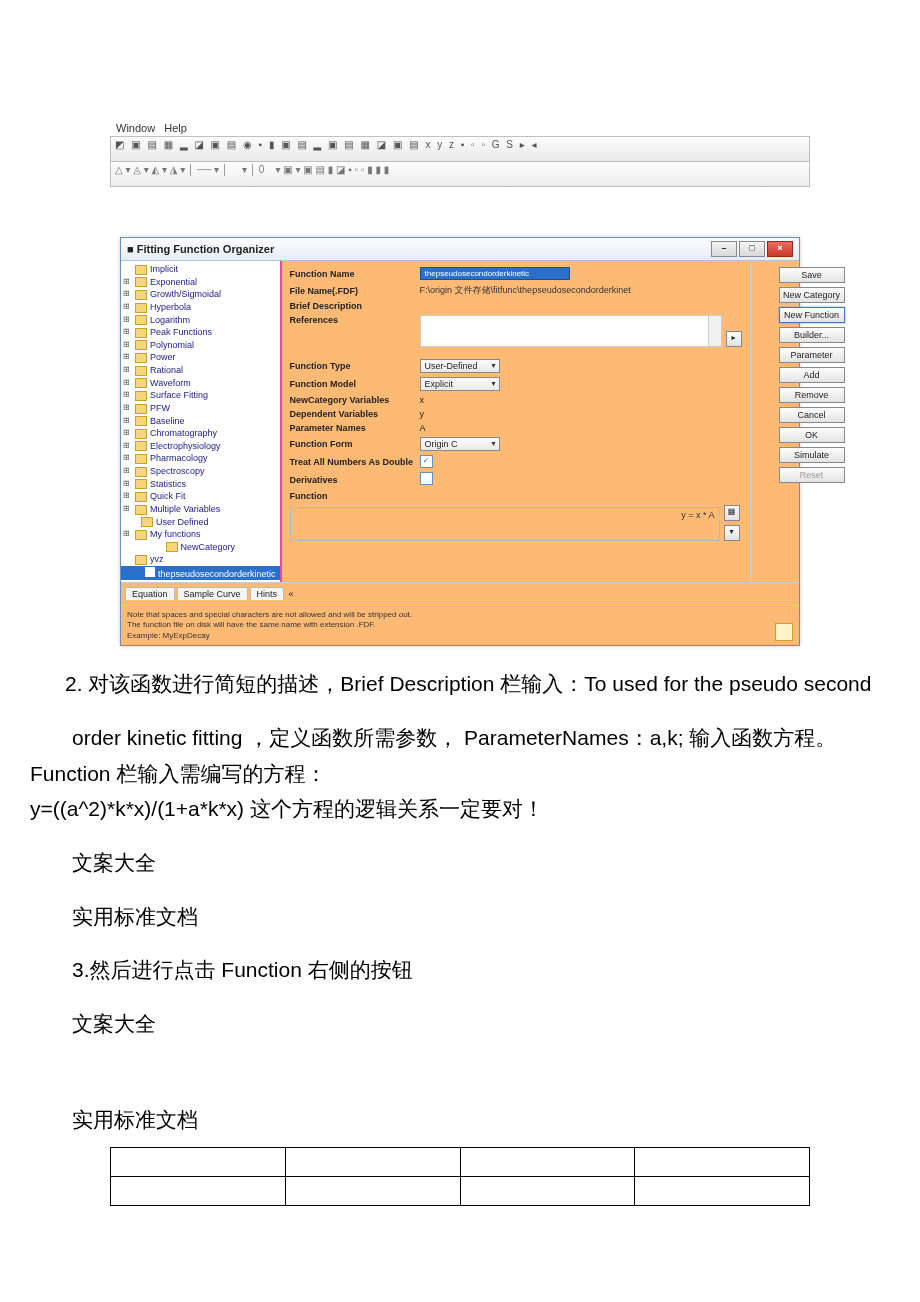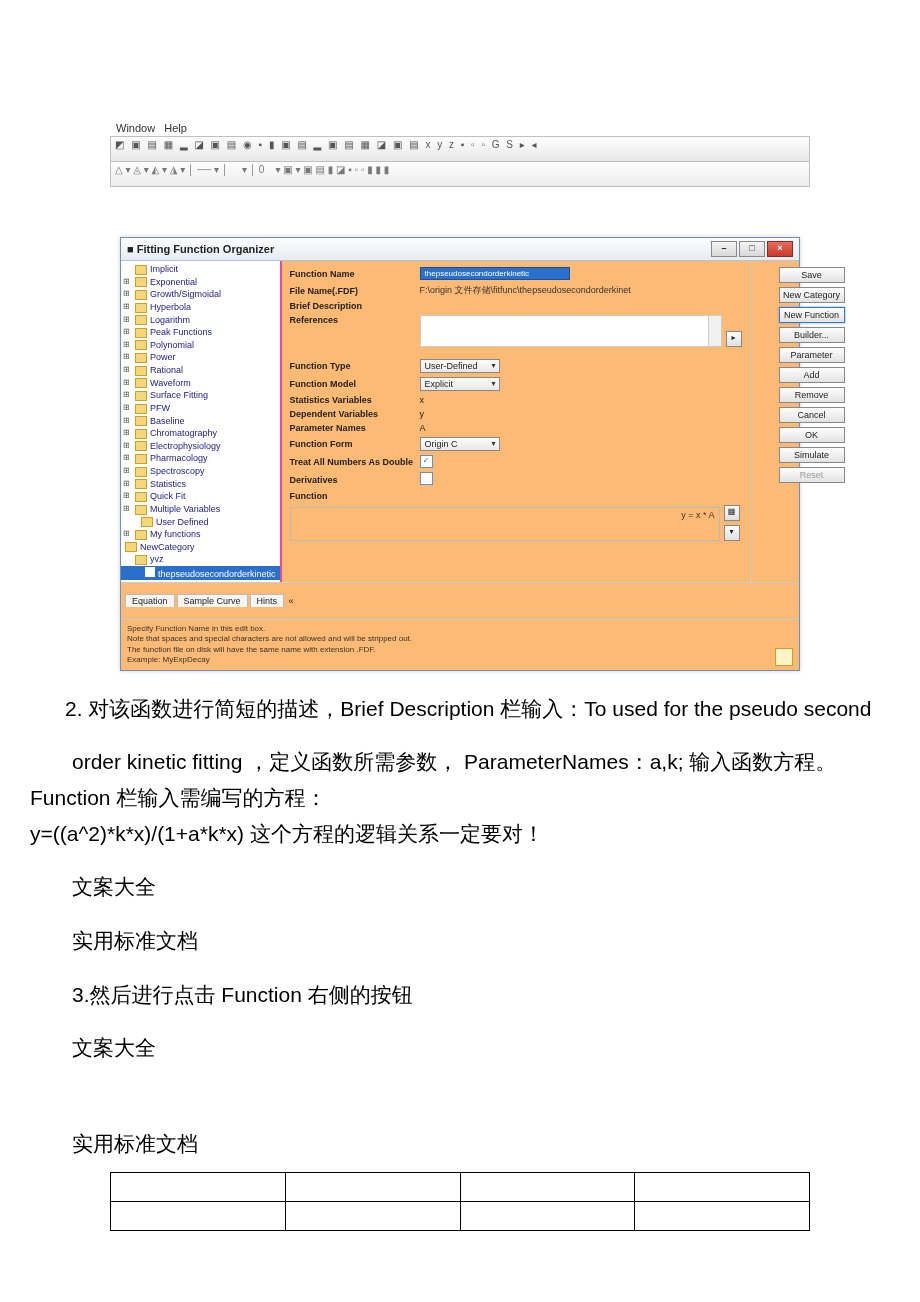--- a/index.html
+++ b/index.html
@@ -236,21 +236,21 @@
     color: #222;
     margin-left: 22px;
   }
   .side-btn.primary {
     border-color: #3a78c8;
     box-shadow: 0 0 2px #6aa0e8;
   }
   .side-btn.disabled { color: #999; }
   .bottom-tabs {
     border-top: 1px solid #ccc;
-    padding: 13px 4px;
+    padding: 6px 4px;
     font-size: 9px;
   }
   .bottom-tabs span {
     border: 1px solid #bbb;
     border-bottom: none;
     padding: 1px 6px;
     background: #f5f5f5;
     margin-right: 2px;
   }
   .hint-box {
@@ -342,21 +342,21 @@
           <div class="tree-item"><span class="folder"></span><span>Baseline</span></div>
           <div class="tree-item"><span class="folder"></span><span>Chromatography</span></div>
           <div class="tree-item"><span class="folder"></span><span>Electrophysiology</span></div>
           <div class="tree-item"><span class="folder"></span><span>Pharmacology</span></div>
           <div class="tree-item"><span class="folder"></span><span>Spectroscopy</span></div>
           <div class="tree-item"><span class="folder"></span><span>Statistics</span></div>
           <div class="tree-item"><span class="folder"></span><span>Quick Fit</span></div>
           <div class="tree-item"><span class="folder"></span><span>Multiple Variables</span></div>
           <div class="tree-item no-plus" style="padding-left:20px;"><span class="folder"></span><span>User Defined</span></div>
           <div class="tree-item"><span class="folder"></span><span>My functions</span></div>
-          <div class="tree-item no-plus" style="padding-left:4px;"><span class="folder"></span><span>NewCategory</span></div>
+          <div class="tree-item no-plus" style="padding-left:4px;text-align:center;"><span class="folder"></span><span>NewCategory</span></div>
           <div class="tree-item no-plus"><span class="folder"></span><span>yvz</span></div>
           <div class="tree-item no-plus selected" style="padding-left:24px;"><span style="display:inline-block;width:8px;height:8px;background:#fff;border:1px solid #fff;margin-right:3px;"></span><span>thepseudosecondorderkinetic</span></div>
         </div>
 
         <div class="form">
           <div class="form-row">
             <div class="form-label">Function Name</div>
             <div class="form-value"><span class="highlight-input">thepseudosecondorderkinetic</span></div>
           </div>
           <div class="form-row">
@@ -379,21 +379,21 @@
           <div style="height:8px;"></div>
           <div class="form-row">
             <div class="form-label">Function Type</div>
             <div class="form-value"><span class="combo">User-Defined</span></div>
           </div>
           <div class="form-row">
             <div class="form-label">Function Model</div>
             <div class="form-value"><span class="combo">Explicit</span></div>
           </div>
           <div class="form-row">
-            <div class="form-label">Statistics Variables</div>
+            <div class="form-label">NewCategory Variables</div>
             <div class="form-value"><span>x</span></div>
           </div>
           <div class="form-row">
             <div class="form-label">Dependent Variables</div>
             <div class="form-value"><span>y</span></div>
           </div>
           <div class="form-row">
             <div class="form-label">Parameter Names</div>
             <div class="form-value"><span>A</span></div>
           </div>
@@ -437,21 +437,20 @@
           <button class="side-btn disabled">Reset</button>
           <div style="height:40px;"></div>
           <div class="corner-icon"></div>
         </div>
       </div>
 
       <div class="bottom-tabs">
         <span>Equation</span><span>Sample Curve</span><span>Hints</span> «
       </div>
       <div class="hint-box">
-        <div>Specify Function Name in this edit box.</div>
         <div>Note that spaces and special characters are not allowed and will be stripped out.</div>
         <div>The function file on disk will have the same name with extension .FDF.</div>
         <div>Example: MyExpDecay</div>
       </div>
     </div>
 
   </div>
 
   <p class="body-text" style="margin-top:20px;">
     &nbsp;&nbsp;&nbsp;&nbsp;&nbsp;&nbsp;<span>2. 对该函数进行简短的描述，Brief Description 栏输入：To used for the pseudo second</span>

